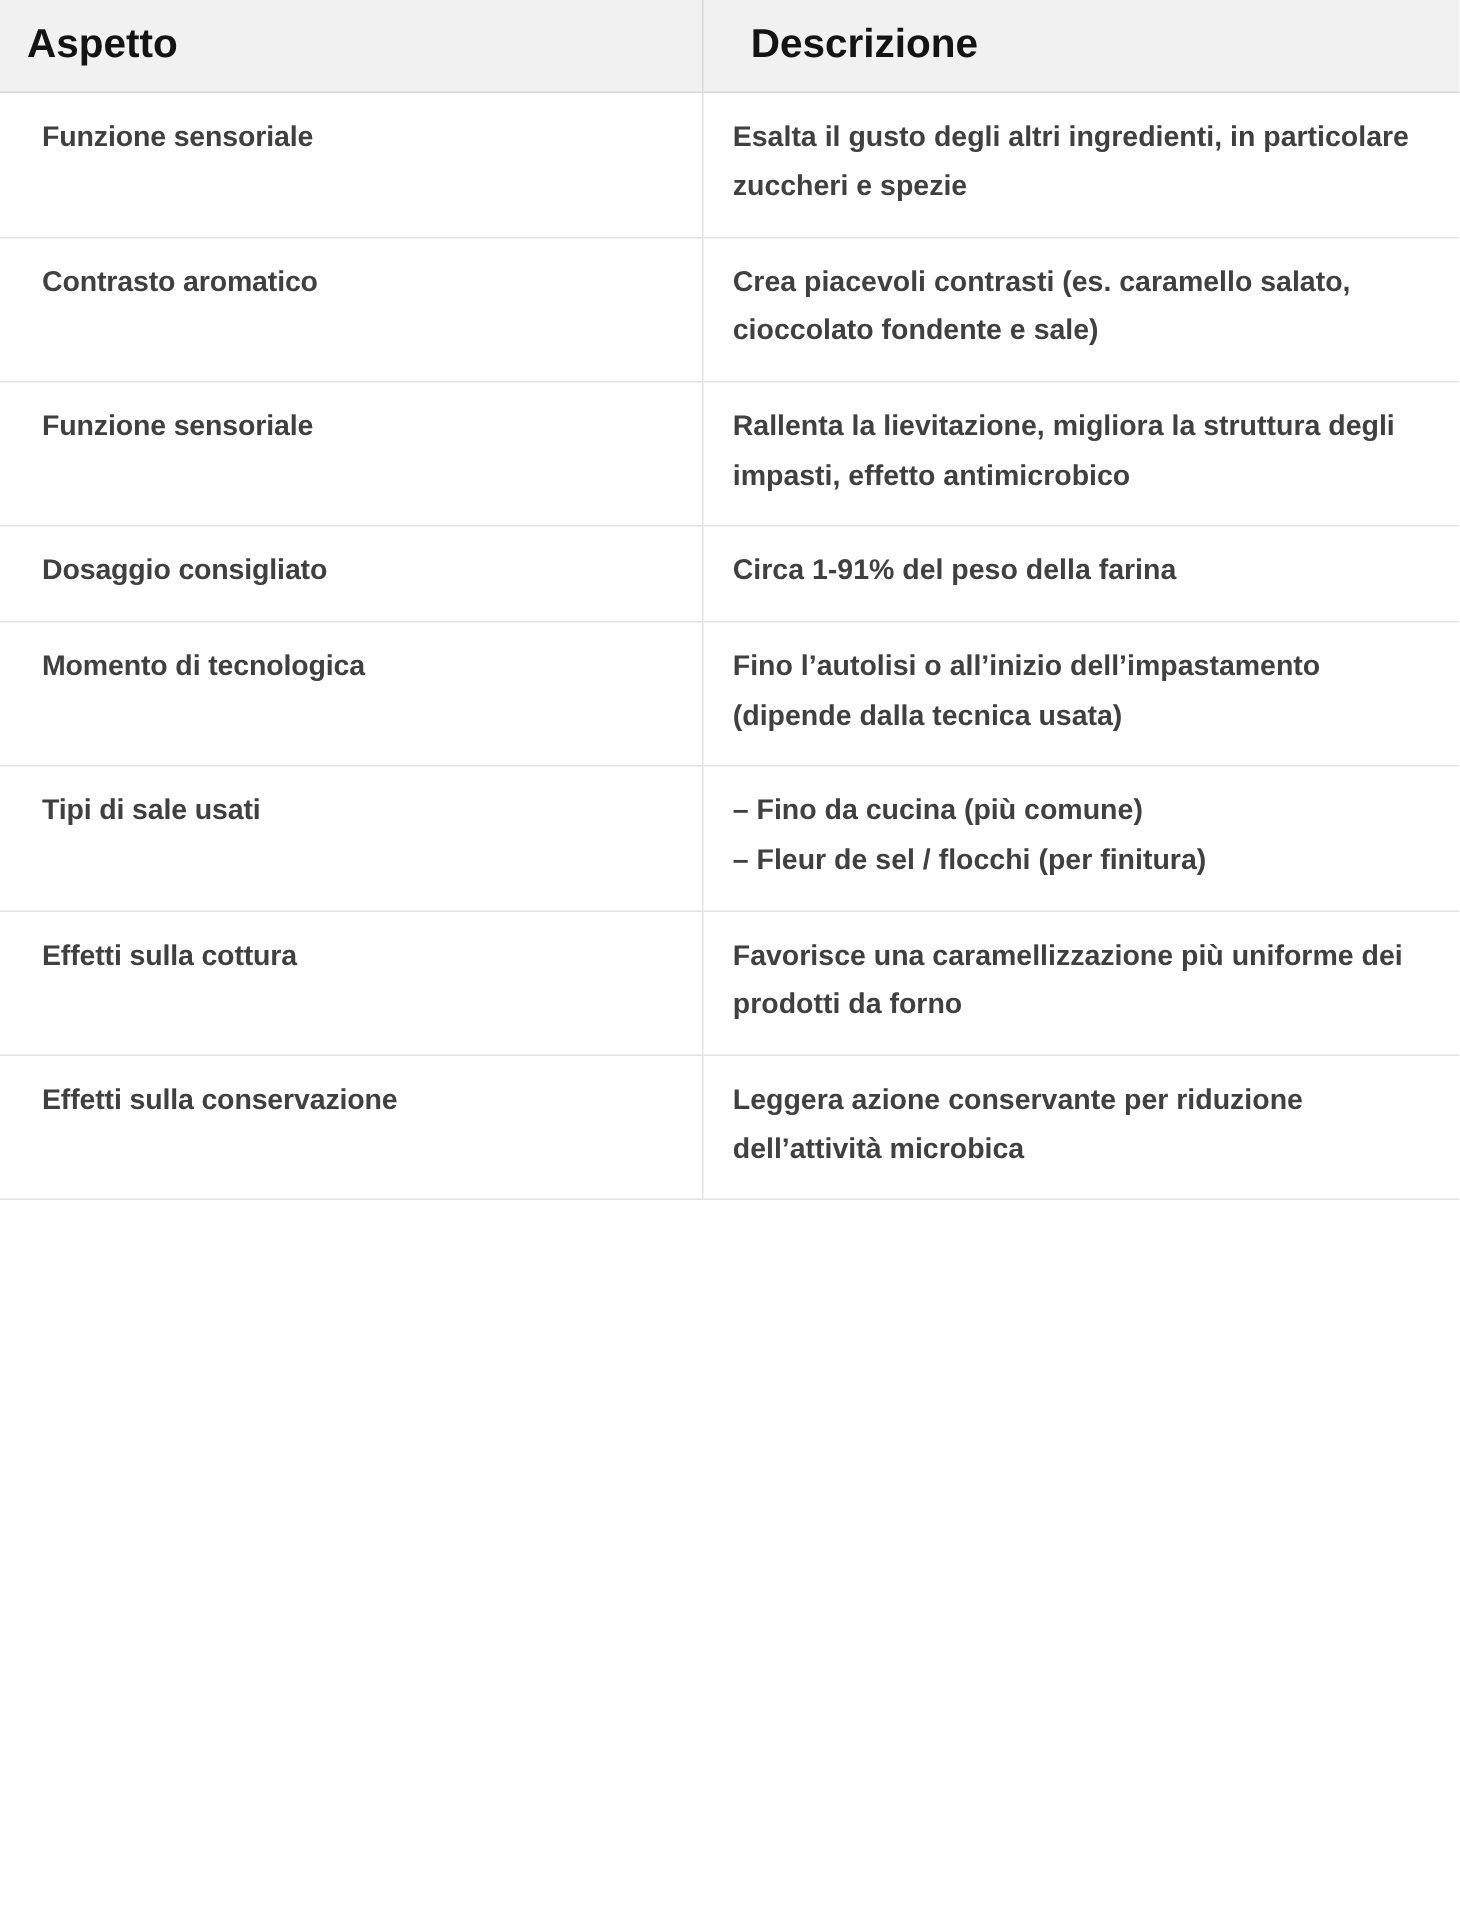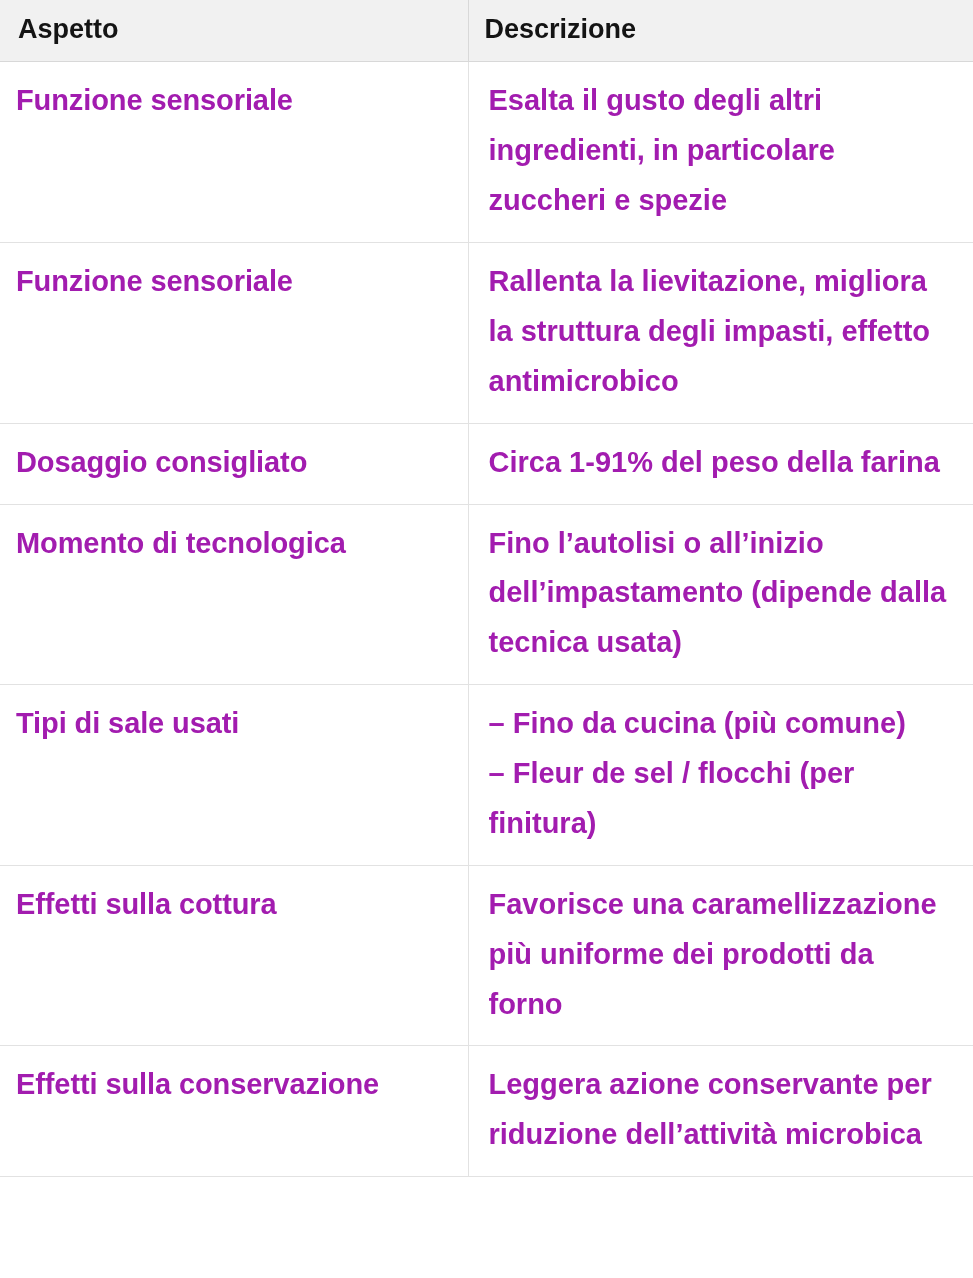--- a/index.html
+++ b/index.html
@@ -31,29 +31,29 @@
     font-weight: bold;
     font-size: 27px;
     line-height: 1.2;
     padding: 13px 18px 16px 18px;
     border-bottom: 1px solid #d8d8d8;
     vertical-align: top;
     color: #141414;
   }
   table.info-table thead th.th-descrizione {
     border-left: 1px solid #d8d8d8;
-    padding-left: 16px;
+    padding-left: 32px;
   }
   table.info-table tbody td {
-    font-size: 29px;
+    font-size: 19px;
     line-height: 1.72;
-    padding: 14px 18px 16px 16px;
+    padding: 14px 18px 16px 28px;
     border-bottom: 1px solid #e2e2e2;
     vertical-align: top;
-    color: #a21caf;
+    color: #404040;
   }
   table.info-table tbody td.cell-aspetto {
     font-weight: bold;
     letter-spacing: -0.1px;
   }
   table.info-table tbody td.cell-descrizione {
     border-left: 1px solid #e2e2e2;
     padding-left: 20px;
     font-weight: bold;
   }
@@ -81,20 +81,28 @@
         <th class="th-descrizione">Descrizione</th>
       </tr>
     </thead>
     <tbody>
       <tr>
         <td class="cell-aspetto">
             <span class="cell-text">Funzione sensoriale</span>
           </td>
         <td class="cell-descrizione">
             <span class="cell-text">Esalta il gusto degli altri ingredienti, in particolare zuccheri e spezie</span>
+          </td>
+      </tr>
+      <tr>
+        <td class="cell-aspetto">
+            <span class="cell-text">Contrasto aromatico</span>
+          </td>
+        <td class="cell-descrizione">
+            <span class="cell-text">Crea piacevoli contrasti (es. caramello salato, cioccolato fondente e sale)</span>
           </td>
       </tr>
       <tr>
         <td class="cell-aspetto">
             <span class="cell-text">Funzione sensoriale</span>
           </td>
         <td class="cell-descrizione">
             <span class="cell-text">Rallenta la lievitazione, migliora la struttura degli impasti, effetto antimicrobico</span>
           </td>
       </tr>

